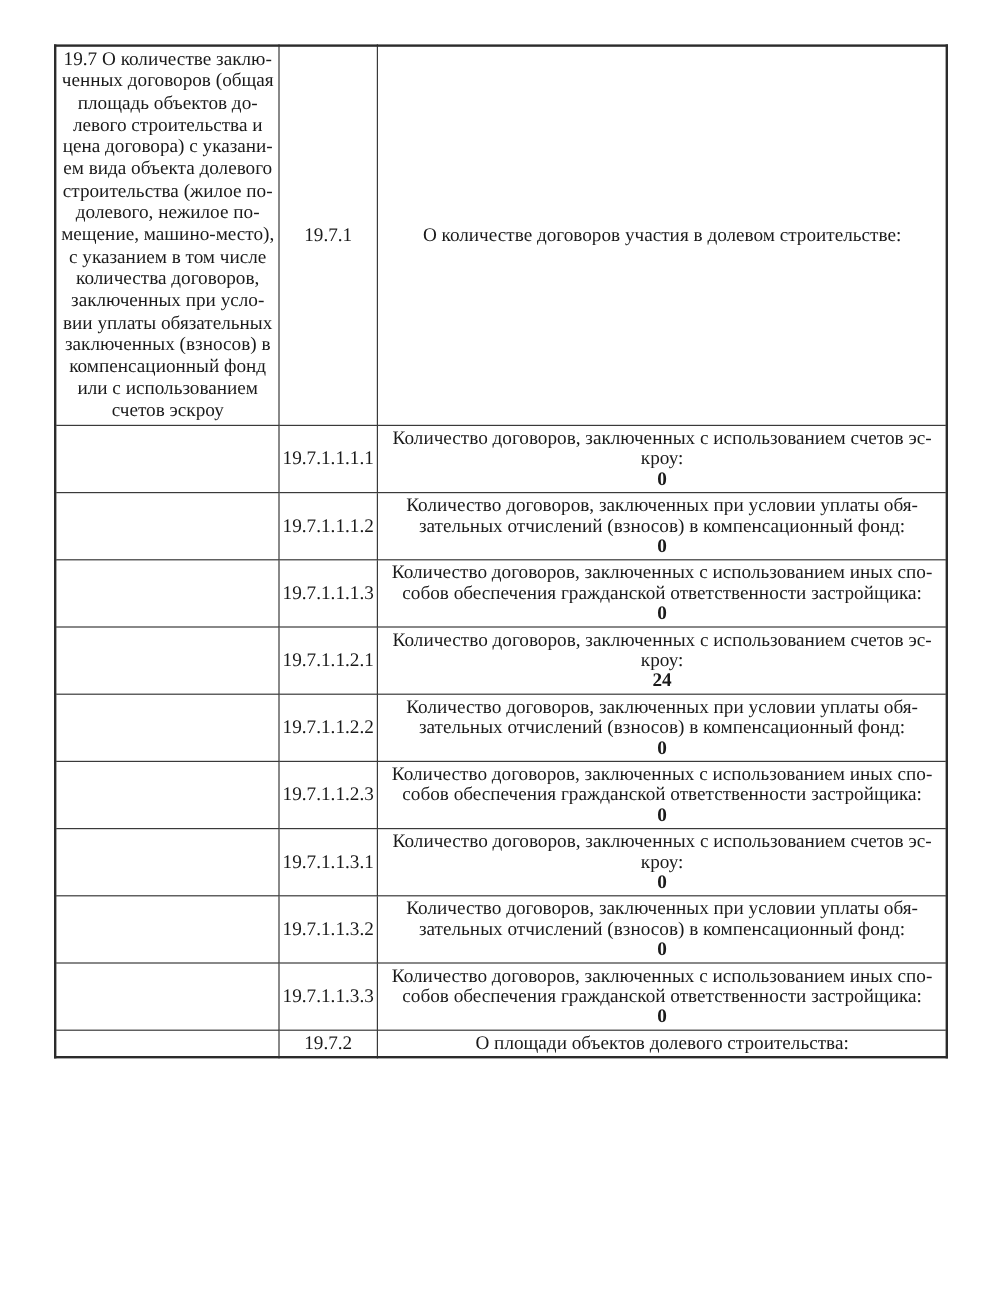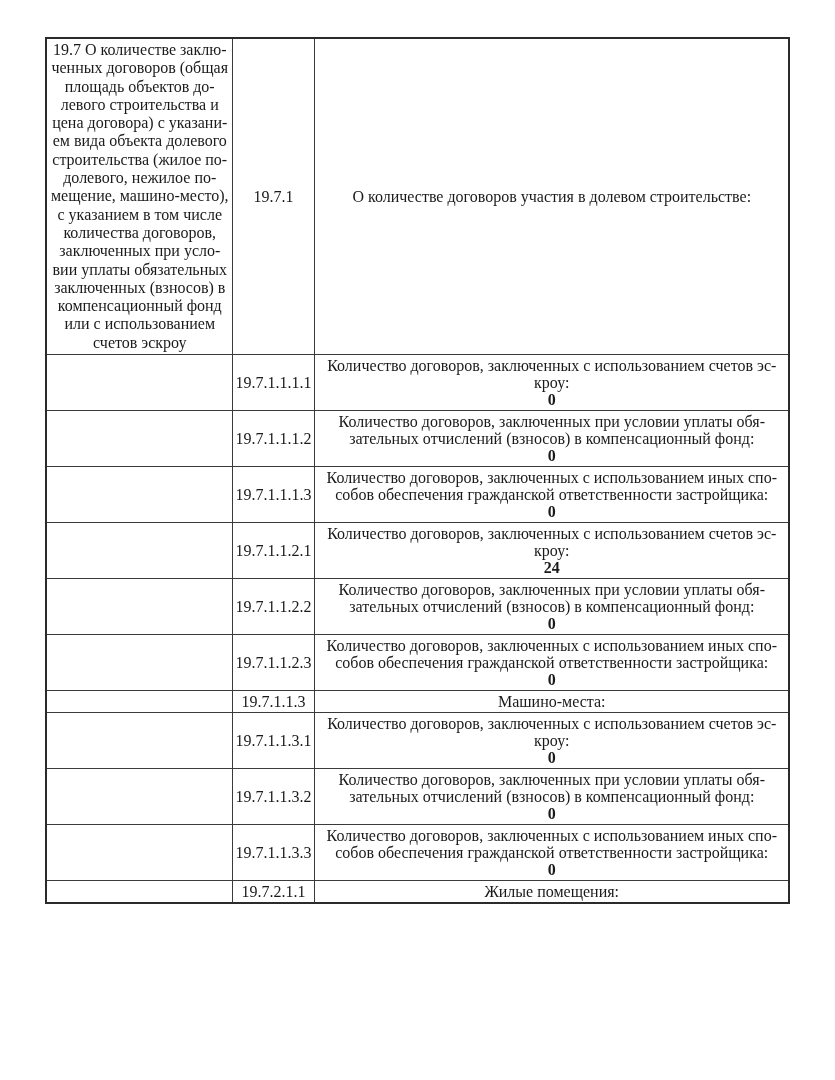--- a/index.html
+++ b/index.html
@@ -132,27 +132,20 @@
           <td class="spacer-cell"></td>
           <td class="num-cell">19.7.1.1.2.3</td>
           <td class="text-cell">
             <div class="ln">Количество договоров, заключенных с использованием иных спо-</div>
             <div class="ln">собов обеспечения гражданской ответственности застройщика:</div>
             <div class="ln val">0</div>
           </td>
         </tr>
         <tr>
           <td class="spacer-cell"></td>
-          <td class="num-cell">19.7.1.1.3</td>
-          <td class="text-cell">
-            <div class="ln">Машино-места:</div>
-          </td>
-        </tr>
-        <tr>
-          <td class="spacer-cell"></td>
           <td class="num-cell">19.7.1.1.3.1</td>
           <td class="text-cell">
             <div class="ln">Количество договоров, заключенных с использованием счетов эс-</div>
             <div class="ln">кроу:</div>
             <div class="ln val">0</div>
           </td>
         </tr>
         <tr>
           <td class="spacer-cell"></td>
           <td class="num-cell">19.7.1.1.3.2</td>
@@ -166,20 +159,20 @@
           <td class="spacer-cell"></td>
           <td class="num-cell">19.7.1.1.3.3</td>
           <td class="text-cell">
             <div class="ln">Количество договоров, заключенных с использованием иных спо-</div>
             <div class="ln">собов обеспечения гражданской ответственности застройщика:</div>
             <div class="ln val">0</div>
           </td>
         </tr>
         <tr>
           <td class="spacer-cell"></td>
-          <td class="num-cell">19.7.2.1.1</td>
+          <td class="num-cell">19.7.2</td>
           <td class="text-cell">
-            <div class="ln">Жилые помещения:</div>
+            <div class="ln">О площади объектов долевого строительства:</div>
           </td>
         </tr>
       </tbody>
   </table>
 </div>
 
 </body></html>

